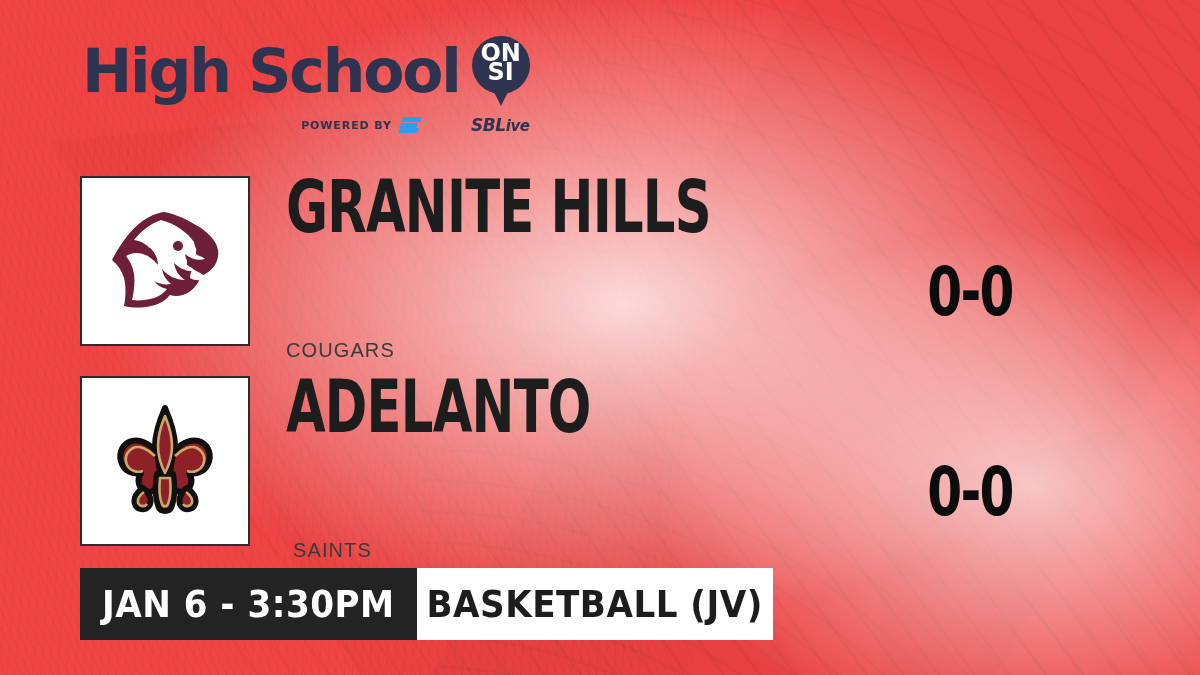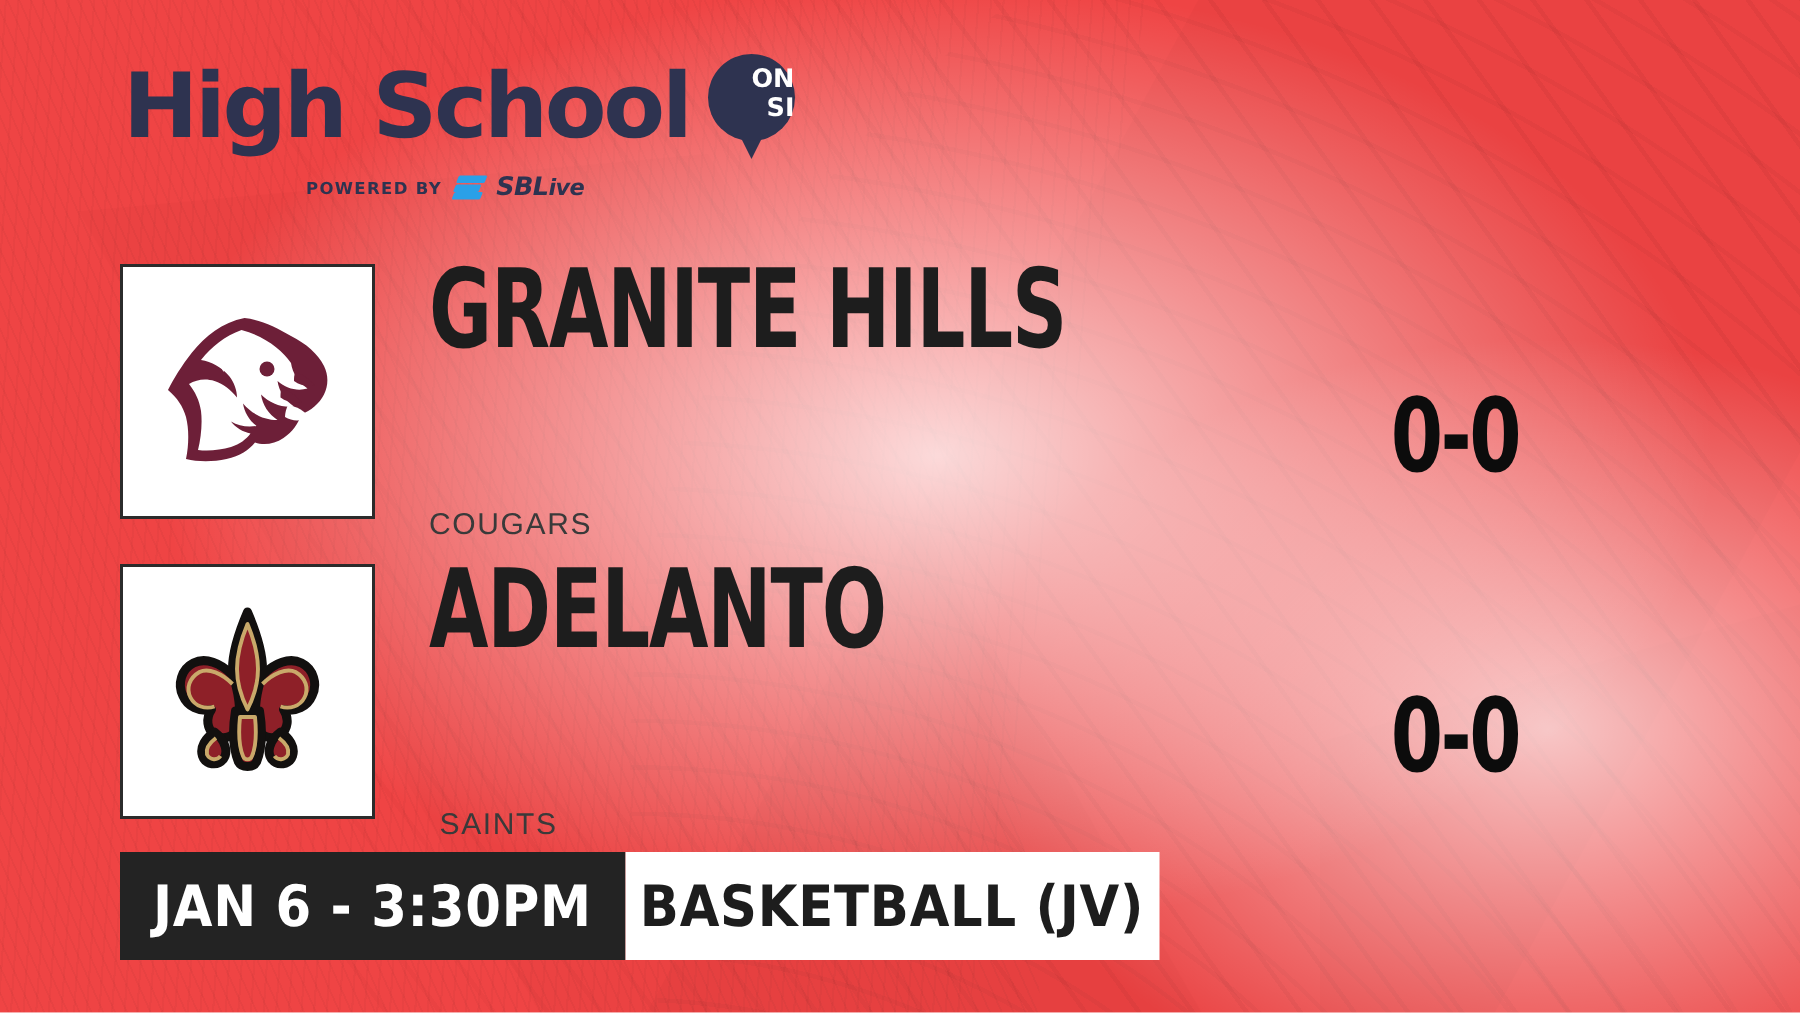--- a/index.html
+++ b/index.html
@@ -117,34 +117,35 @@
   .pin-tip {
     position:absolute; left:50%; top:40px;
     width:0; height:0;
     transform:translateX(-50%);
     border-left:15px solid transparent;
     border-right:15px solid transparent;
     border-top:30px solid #2e3350;
   }
   .pin-txt {
     position:absolute; left:0; top:8px; width:58px;
-    text-align:right;
+    text-align:center;
     color:#ffffff;
     font-family:"DejaVu Sans", sans-serif;
     font-weight:700;
-    font-size:17px;
+    font-size:24px;
     line-height:19px;
     letter-spacing:0px;
   }
   .pin-txt span { display:block; }
 
   .powered {
     display:flex; align-items:center; gap:7px;
     margin-top:7px;
     padding-left:122px;
+    justify-content:flex-end;
   }
   .powered-label {
     font-family:"DejaVu Sans", sans-serif;
     font-size:11px; font-weight:700;
     letter-spacing:.9px;
     color:#2e3350;
   }
   .sbl-mark {
     position:relative;
     width:22px; height:16px;
@@ -159,20 +160,21 @@
   }
   .sbl-mark i.b1 { top:0px;  left:3px;  width:19px; }
   .sbl-mark i.b2 { top:5.5px;left:1px;  width:17px; }
   .sbl-mark i.b3 { top:11px; left:0px;  width:19px; }
   .sbl-word {
     font-family:"DejaVu Sans", sans-serif;
     font-size:17px; font-weight:700;
     font-style:italic;
     letter-spacing:-.4px;
     color:#2e3350;
+    margin-left:43px;
   }
   .sbl-word .lower { font-size:15px; }
 
   
   .logo-box {
     position:absolute;
     width:170px; height:170px;
     background:#ffffff;
     border:2px solid #2b2b2b;
     display:flex; align-items:center; justify-content:center;

